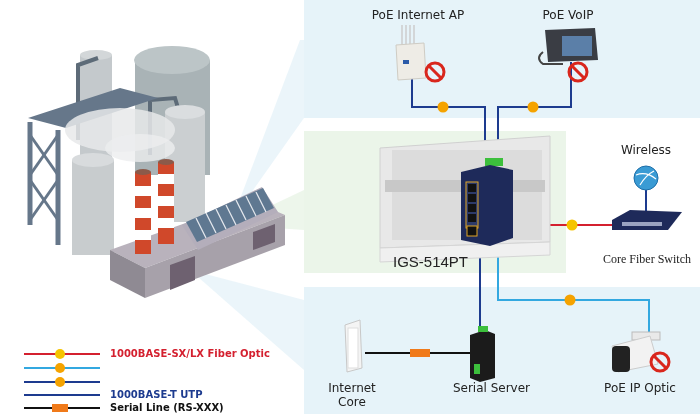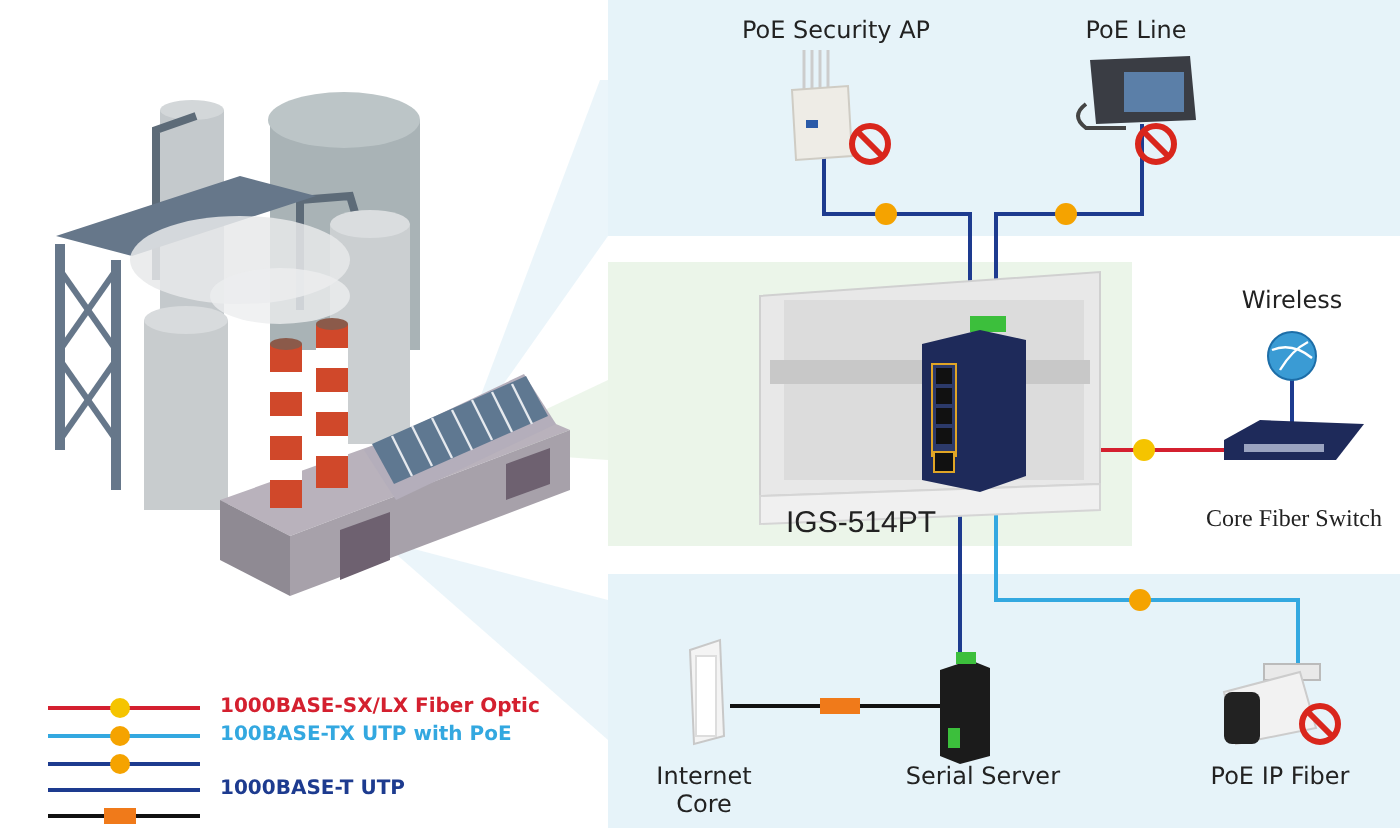--- a/index.html
+++ b/index.html
@@ -101,22 +101,22 @@
 
   <line x1="365" y1="353" x2="470" y2="353" stroke="#111" stroke-width="2"></line>
 
   <circle cx="443" cy="107" r="5.5" fill="#f5a300"></circle>
   <circle cx="533" cy="107" r="5.5" fill="#f5a300"></circle>
   <circle cx="570" cy="300" r="5.5" fill="#f5a300"></circle>
   <circle cx="572" cy="225" r="5.5" fill="#f5c400"></circle>
   <rect x="410" y="349" width="20" height="8" fill="#f07a1a"></rect>
 </svg>
 
-<div class="label" style="left:368px;top:8px;width:100px;">PoE Security AP</div>
-<div class="label" style="left:518px;top:8px;width:100px;">PoE Line</div>
+<div class="label" style="left:368px;top:8px;width:100px;">PoE Internet AP</div>
+<div class="label" style="left:518px;top:8px;width:100px;">PoE VoIP</div>
 
 <svg width="700" height="414" style="pointer-events:none;">
   <g stroke="#ccc" stroke-width="1.5">
     <line x1="402" y1="25" x2="402" y2="45"></line>
       <line x1="406" y1="25" x2="406" y2="45"></line>
     <line x1="410" y1="25" x2="410" y2="45"></line>
       <line x1="414" y1="25" x2="414" y2="45"></line>
   </g>
   <polygon points="396,45 424,43 426,78 398,80" fill="#eeece6" stroke="#cfccc4"></polygon>
   <rect x="403" y="60" width="6" height="4" fill="#2a5aa8"></rect>
@@ -167,48 +167,48 @@
   <polygon points="612,346 650,336 658,364 618,372" fill="#f2f2f2" stroke="#ccc"></polygon>
   <rect x="612" y="346" width="18" height="26" rx="4" fill="#222"></rect>
   <circle cx="660" cy="362" r="9" fill="none" stroke="#d9261c" stroke-width="3"></circle>
   <line x1="654" y1="356" x2="666" y2="368" stroke="#d9261c" stroke-width="3"></line>
 </svg>
 <div class="label" style="left:322px;top:381px;width:60px;">
   <div>Internet</div>
   <div>Core</div>
 </div>
 <div class="label" style="left:440px;top:381px;width:90px;text-align:right;">Serial Server</div>
-<div class="label" style="left:590px;top:381px;width:100px;">PoE IP Fiber</div>
+<div class="label" style="left:590px;top:381px;width:100px;">PoE IP Optic</div>
 
 <div>
   <div class="legend-row" style="top:348px;">
     <svg width="80" height="12">
         <line x1="2" y1="6" x2="78" y2="6" stroke="#d4202f" stroke-width="2"></line>
         <circle cx="38" cy="6" r="5" fill="#f5c400"></circle>
       </svg>
     <span class="legend-text" style="color:#d4202f;">1000BASE-SX/LX Fiber Optic</span>
   </div>
   <div class="legend-row" style="top:362px;">
     <svg width="80" height="12">
         <line x1="2" y1="6" x2="78" y2="6" stroke="#33a8e0" stroke-width="2"></line>
         <circle cx="38" cy="6" r="5" fill="#f5a300"></circle>
       </svg>
-    <span class="legend-text" style="color:#33a8e0;">100BASE-TX UTP with PoE</span>
   </div>
   <div class="legend-row" style="top:376px;">
     <svg width="80" height="12">
         <line x1="2" y1="6" x2="78" y2="6" stroke="#1d3b8f" stroke-width="2"></line>
         <circle cx="38" cy="6" r="5" fill="#f5a300"></circle>
       </svg>
   </div>
   <div class="legend-row" style="top:389px;">
     <svg width="80" height="12">
         <line x1="2" y1="6" x2="78" y2="6" stroke="#1d3b8f" stroke-width="2"></line>
       </svg>
     <span class="legend-text" style="color:#1d3b8f;">1000BASE-T UTP</span>
   </div>
   <div class="legend-row" style="top:402px;">
     <svg width="80" height="12">
         <line x1="2" y1="6" x2="78" y2="6" stroke="#111" stroke-width="2"></line>
         <rect x="30" y="2" width="16" height="8" fill="#f07a1a"></rect>
       </svg>
+    <span class="legend-text" style="color:#111;">Serial Line (RS-XXX)</span>
   </div>
 </div>
 
 </body></html>

